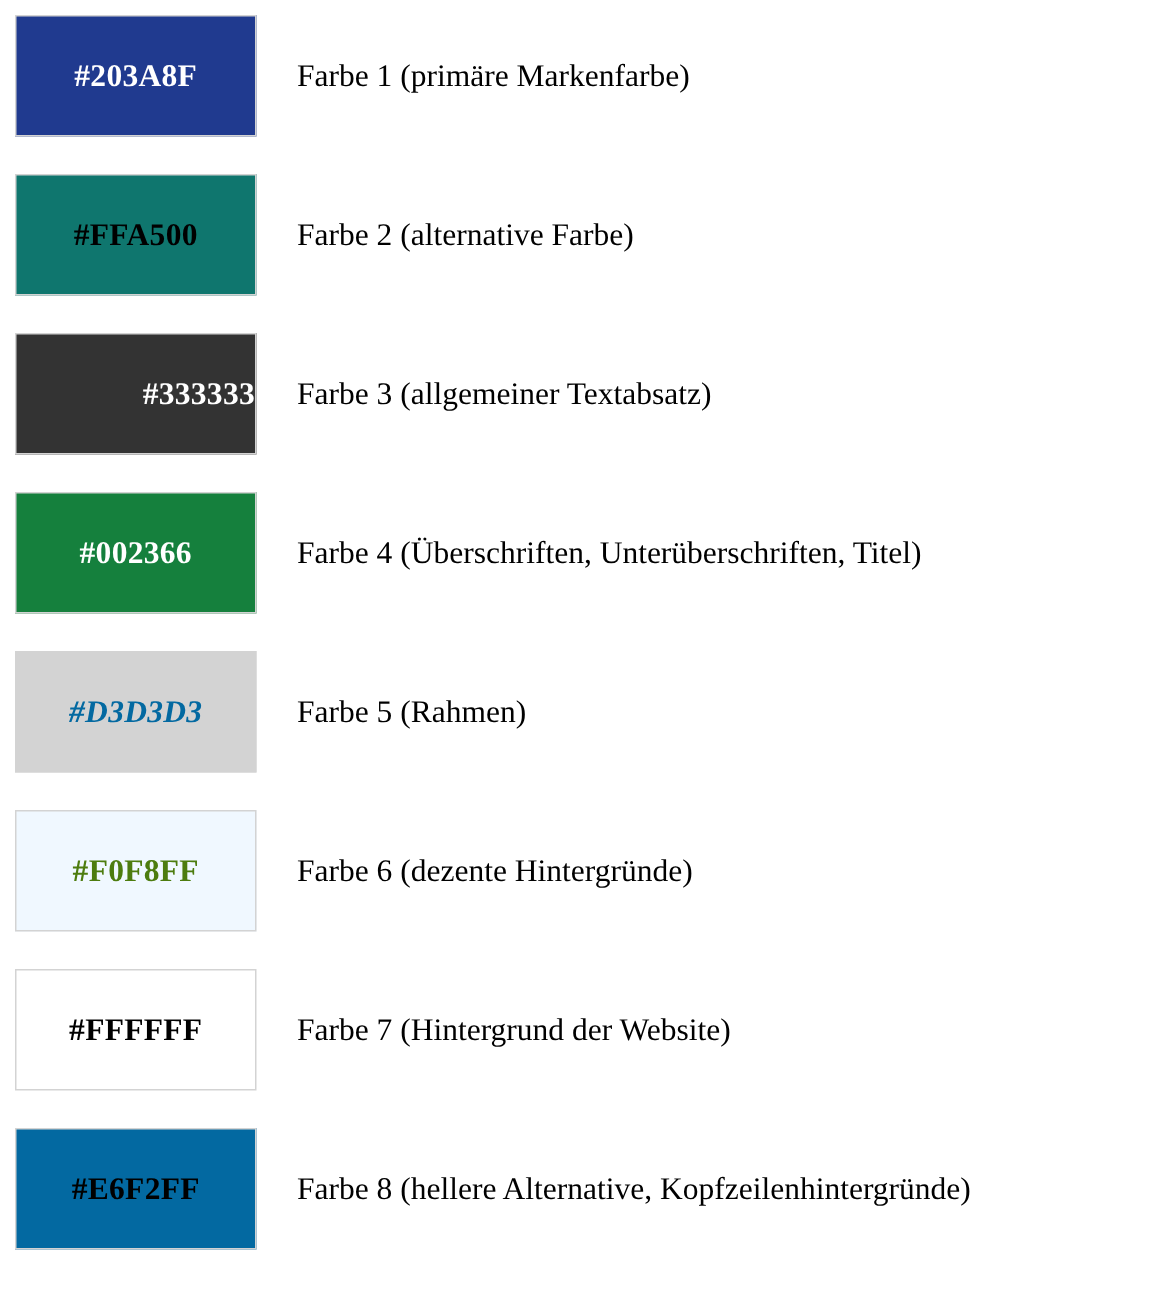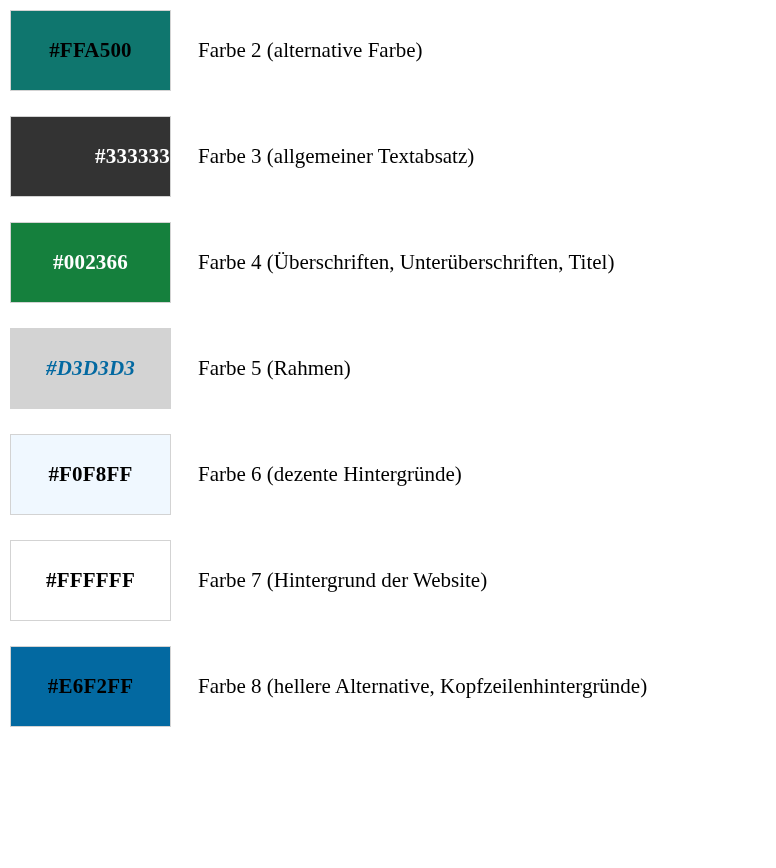--- a/index.html
+++ b/index.html
@@ -41,20 +41,26 @@
     margin-left: 27px;
     font-size: 21px;
     color: #000000;
     white-space: nowrap;
   }
 </style>
 </head>
 <body>
 
 <div class="palette">
+  <div class="palette-row">
+    <div class="swatch" style="background: rgb(32, 58, 143); border-color: rgb(211, 211, 211);">
+      <span class="swatch-hex" style="color: rgb(255, 255, 255);">#203A8F</span>
+    </div>
+    <span class="usage-label">Farbe 1 (primäre Markenfarbe)</span>
+  </div>
 
   <div class="palette-row">
     <div class="swatch" style="background: #0f766e; border-color: rgb(211, 211, 211);">
       <span class="swatch-hex" style="color: rgb(0, 0, 0);">#FFA500</span>
     </div>
     <span class="usage-label">Farbe 2 (alternative Farbe)</span>
   </div>
 
   <div class="palette-row">
     <div class="swatch" style="background: rgb(51, 51, 51); border-color: rgb(211, 211, 211); justify-content: flex-end;">
@@ -72,21 +78,21 @@
 
   <div class="palette-row">
     <div class="swatch" style="background: rgb(211, 211, 211); border-color: rgb(211, 211, 211);">
       <span class="swatch-hex" style="color: #0369a1; font-style: italic;">#D3D3D3</span>
     </div>
     <span class="usage-label">Farbe 5 (Rahmen)</span>
   </div>
 
   <div class="palette-row">
     <div class="swatch" style="background: rgb(240, 248, 255); border-color: rgb(211, 211, 211);">
-      <span class="swatch-hex" style="color: #000000;">#F0F8FF</span>
+      <span class="swatch-hex" style="color: #4d7c0f;">#F0F8FF</span>
     </div>
     <span class="usage-label">Farbe 6 (dezente Hintergründe)</span>
   </div>
 
   <div class="palette-row">
     <div class="swatch" style="background: rgb(255, 255, 255); border-color: rgb(211, 211, 211);">
       <span class="swatch-hex" style="color: rgb(0, 0, 0);">#FFFFFF</span>
     </div>
     <span class="usage-label">Farbe 7 (Hintergrund der Website)</span>
   </div>

